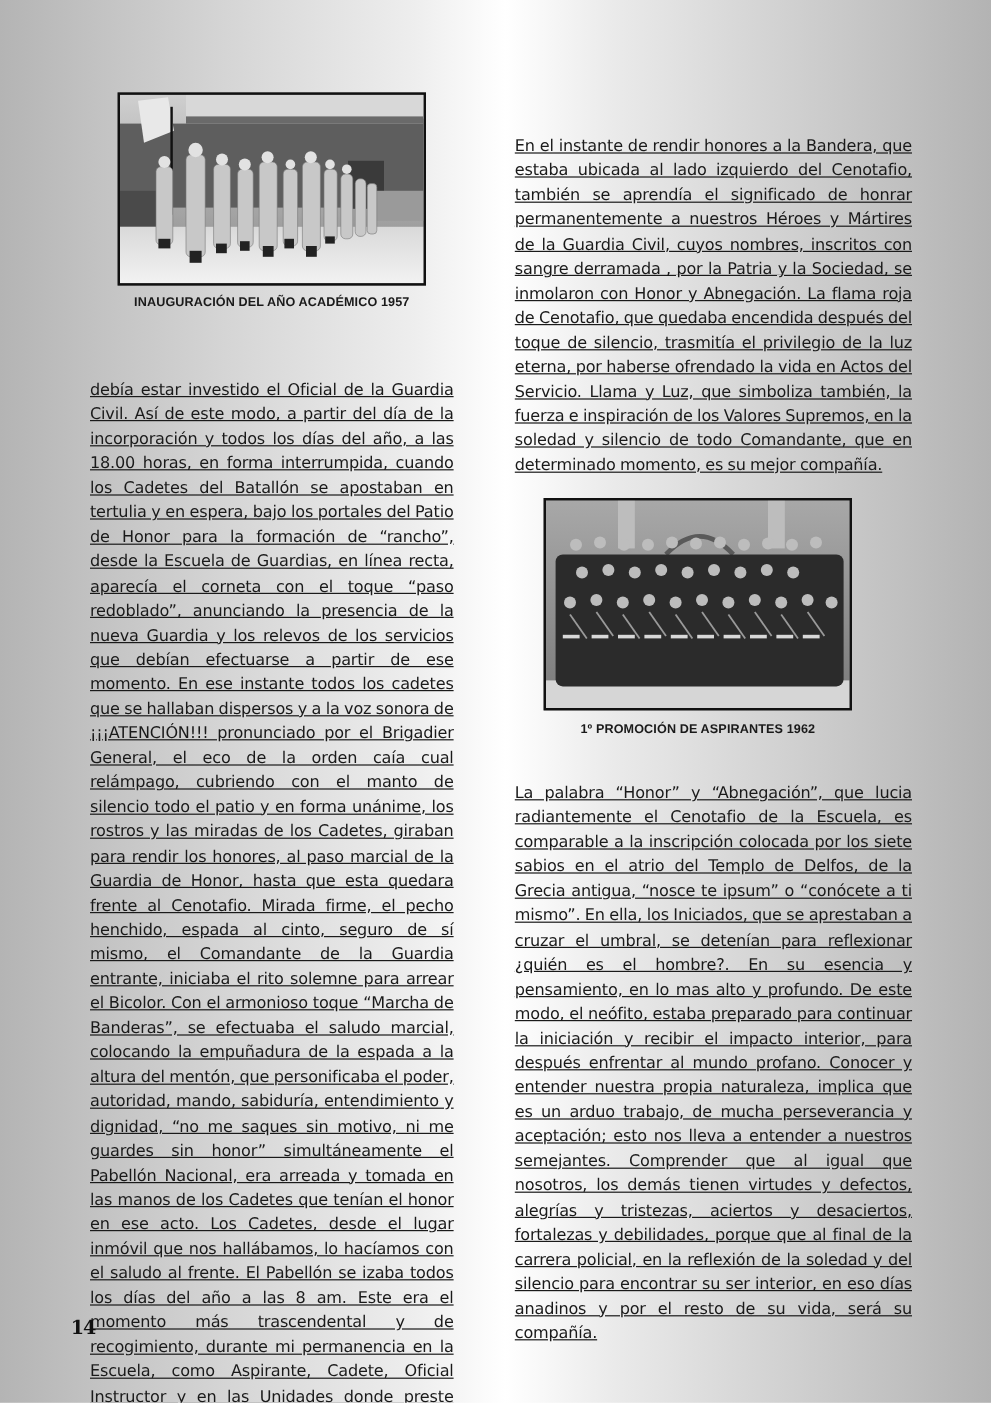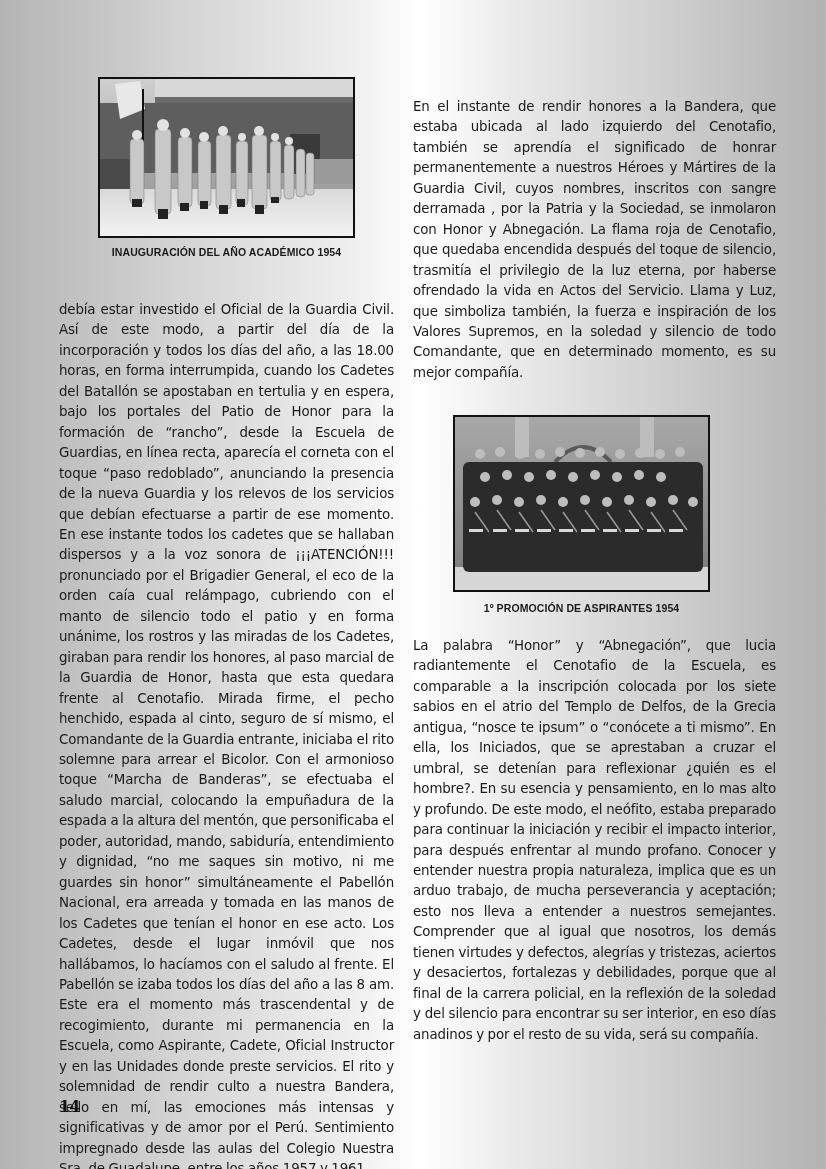--- a/index.html
+++ b/index.html
@@ -10,21 +10,21 @@
     color: #1a1a1a;
   }
   .col {
     position: absolute;
     font-size: 13.4px;
     line-height: 20.45px;
     text-align: justify;
     letter-spacing: -0.15px;
     word-spacing: -0.5px;
   }
-  .col p { margin: 0; }
+  .col p { margin: 16px; text-decoration: underline; }
   #col-left { left: 59px; top: 300px; width: 335px; }
   #col-right-top { left: 413px; top: 97px; width: 363px; }
   #col-right-bottom { left: 413px; top: 636px; width: 363px; }
 
   .photo {
     position: absolute;
     border: 2px solid #111;
     box-sizing: border-box;
     overflow: hidden;
     background: #888;
@@ -105,21 +105,21 @@
         <rect x="58" y="130" width="10" height="10"></rect>
       <rect x="80" y="124" width="9" height="8"></rect>
         <rect x="100" y="122" width="8" height="8"></rect>
       <rect x="119" y="126" width="9" height="9"></rect>
         <rect x="137" y="120" width="8" height="8"></rect>
       <rect x="155" y="126" width="9" height="9"></rect>
         <rect x="171" y="118" width="8" height="6"></rect>
     </g>
   </svg>
 </div>
-<div id="caption-1" class="caption">INAUGURACIÓN DEL AÑO ACADÉMICO 1954</div>
+<div id="caption-1" class="caption">INAUGURACIÓN DEL AÑO ACADÉMICO 1957</div>
 
 <div id="col-left" class="col">
   <p>debía estar investido el Oficial de la Guardia Civil. Así de este modo, a partir del día de la incorporación y todos los días del año, a las 18.00 horas, en forma interrumpida, cuando los Cadetes del Batallón se apostaban en tertulia y en espera, bajo los portales del Patio de Honor para la formación de “rancho”, desde la Escuela de Guardias, en línea recta, aparecía el corneta con el toque “paso redoblado”, anunciando la presencia de la nueva Guardia y los relevos de los servicios que debían efectuarse a partir de ese momento. En ese instante todos los cadetes que se hallaban dispersos y a la voz sonora de ¡¡¡ATENCIÓN!!! pronunciado por el Brigadier General, el eco de la orden caía cual relámpago, cubriendo con el manto de silencio todo el patio y en forma unánime, los rostros y las miradas de los Cadetes, giraban para rendir los honores, al paso marcial de la Guardia de Honor, hasta que esta quedara frente al Cenotafio. Mirada firme, el pecho henchido, espada al cinto, seguro de sí mismo, el Comandante de la Guardia entrante, iniciaba el rito solemne para arrear el Bicolor. Con el armonioso toque “Marcha de Banderas”, se efectuaba el saludo marcial, colocando la empuñadura de la espada a la altura del mentón, que personificaba el poder, autoridad, mando, sabiduría, entendimiento y dignidad, “no me saques sin motivo, ni me guardes sin honor” simultáneamente el Pabellón Nacional, era arreada y tomada en las manos de los Cadetes que tenían el honor en ese acto. Los Cadetes, desde el lugar inmóvil que nos hallábamos, lo hacíamos con el saludo al frente. El Pabellón se izaba todos los días del año a las 8 am. Este era el momento más trascendental y de recogimiento, durante mi permanencia en la Escuela, como Aspirante, Cadete, Oficial Instructor y en las Unidades donde preste servicios. El rito y solemnidad de rendir culto a nuestra Bandera, sello en mí, las emociones más intensas y significativas y de amor por el Perú. Sentimiento impregnado desde las aulas del Colegio Nuestra Sra. de Guadalupe, entre los años 1957 y 1961.</p>
 </div>
 
 <div id="col-right-top" class="col">
   <p>En el instante de rendir honores a la Bandera, que estaba ubicada al lado izquierdo del Cenotafio, también se aprendía el significado de honrar permanentemente a nuestros Héroes y Mártires de la Guardia Civil, cuyos nombres, inscritos con sangre derramada , por la Patria y la Sociedad, se inmolaron con Honor y Abnegación. La flama roja de Cenotafio, que quedaba encendida después del toque de silencio, trasmitía el privilegio de la luz eterna, por haberse ofrendado la vida en Actos del Servicio. Llama y Luz, que simboliza también, la fuerza e inspiración de los Valores Supremos, en la soledad y silencio de todo Comandante, que en determinado momento, es su mejor compañía.</p>
 </div>
 
 <div id="photo-2" class="photo">
@@ -188,19 +188,19 @@
         <rect x="82" y="112" width="14" height="3"></rect>
       <rect x="104" y="112" width="14" height="3"></rect>
         <rect x="126" y="112" width="14" height="3"></rect>
       <rect x="148" y="112" width="14" height="3"></rect>
         <rect x="170" y="112" width="14" height="3"></rect>
       <rect x="192" y="112" width="14" height="3"></rect>
         <rect x="214" y="112" width="14" height="3"></rect>
     </g>
   </svg>
 </div>
-<div id="caption-2" class="caption">1º PROMOCIÓN DE ASPIRANTES 1954</div>
+<div id="caption-2" class="caption">1º PROMOCIÓN DE ASPIRANTES 1962</div>
 
 <div id="col-right-bottom" class="col">
   <p>La palabra “Honor” y “Abnegación”, que lucia radiantemente el Cenotafio de la Escuela, es comparable a la inscripción colocada por los siete sabios en el atrio del Templo de Delfos, de la Grecia antigua, “nosce te ipsum” o “conócete a ti mismo”. En ella, los Iniciados, que se aprestaban a cruzar el umbral, se detenían para reflexionar ¿quién es el hombre?. En su esencia y pensamiento, en lo mas alto y profundo. De este modo, el neófito, estaba preparado para continuar la iniciación y recibir el impacto interior, para después enfrentar al mundo profano. Conocer y entender nuestra propia naturaleza, implica que es un arduo trabajo, de mucha perseverancia y aceptación; esto nos lleva a entender a nuestros semejantes. Comprender que al igual que nosotros, los demás tienen virtudes y defectos, alegrías y tristezas, aciertos y desaciertos, fortalezas y debilidades, porque que al final de la carrera policial, en la reflexión de la soledad y del silencio para encontrar su ser interior, en eso días anadinos y por el resto de su vida, será su compañía.</p>
 </div>
 
 <div id="page-number">14</div>
 
 </body></html>

